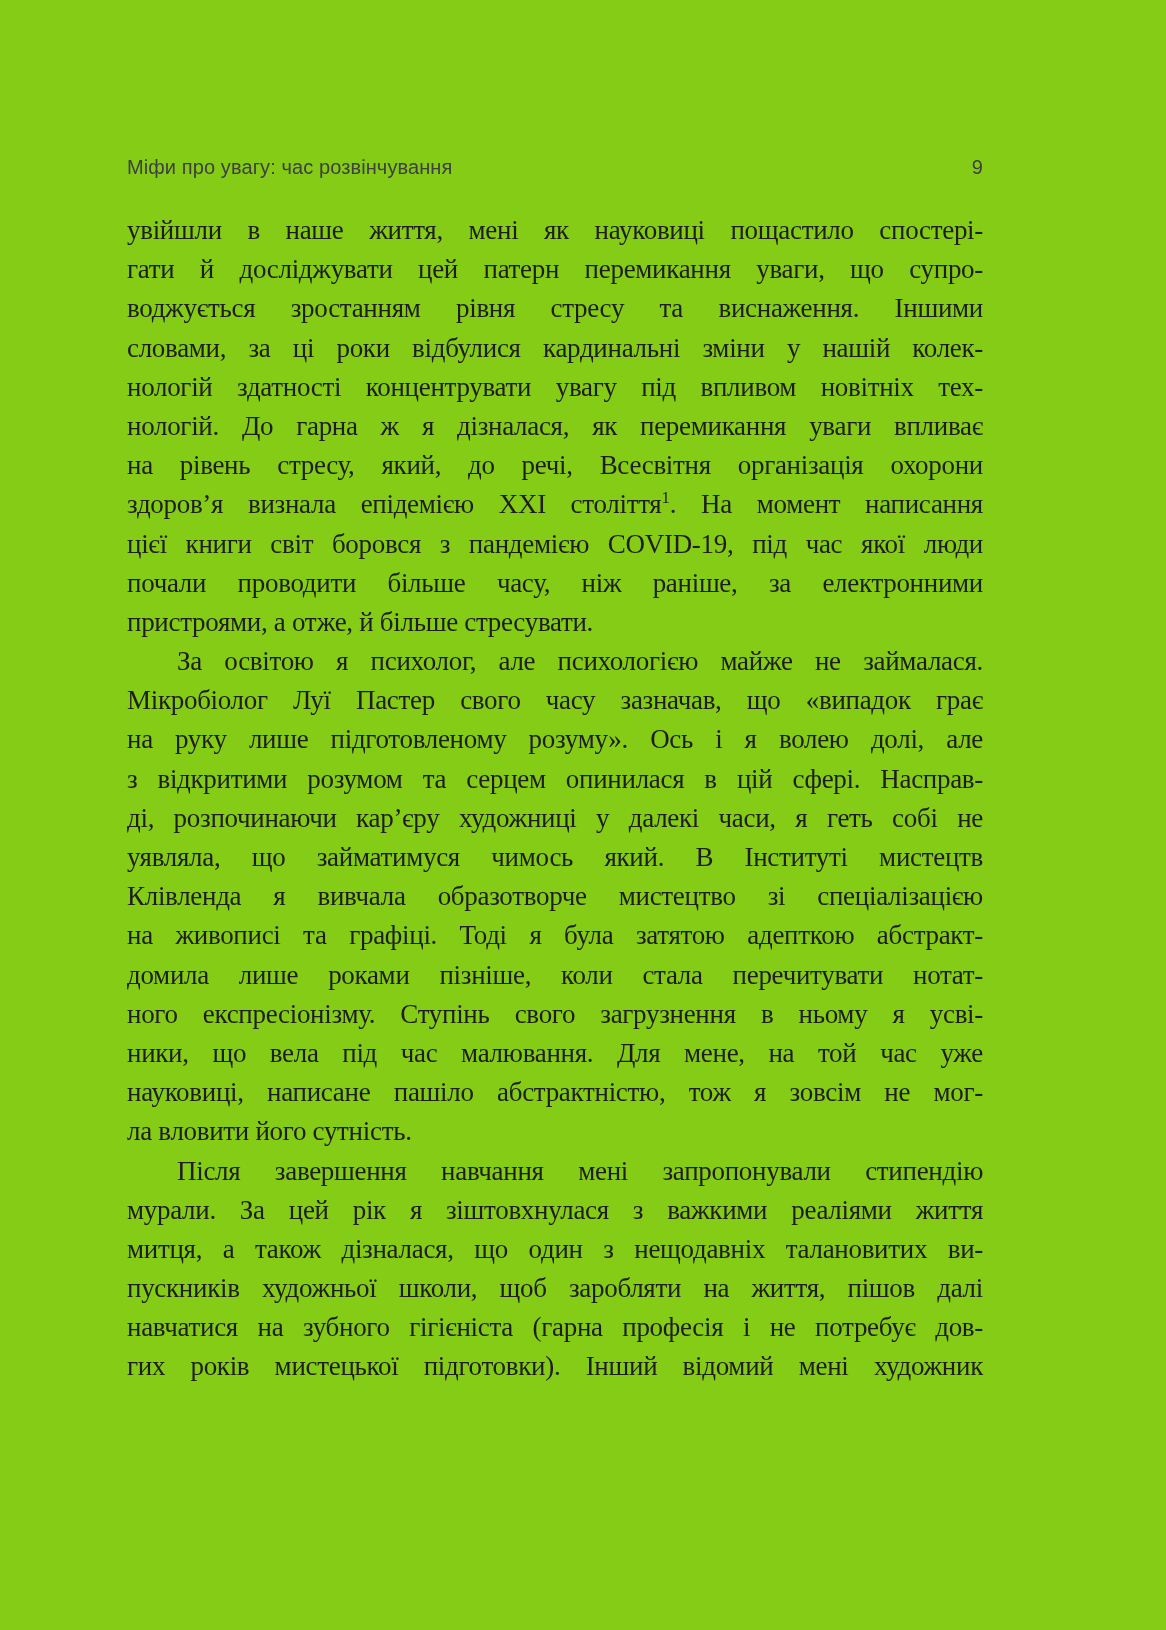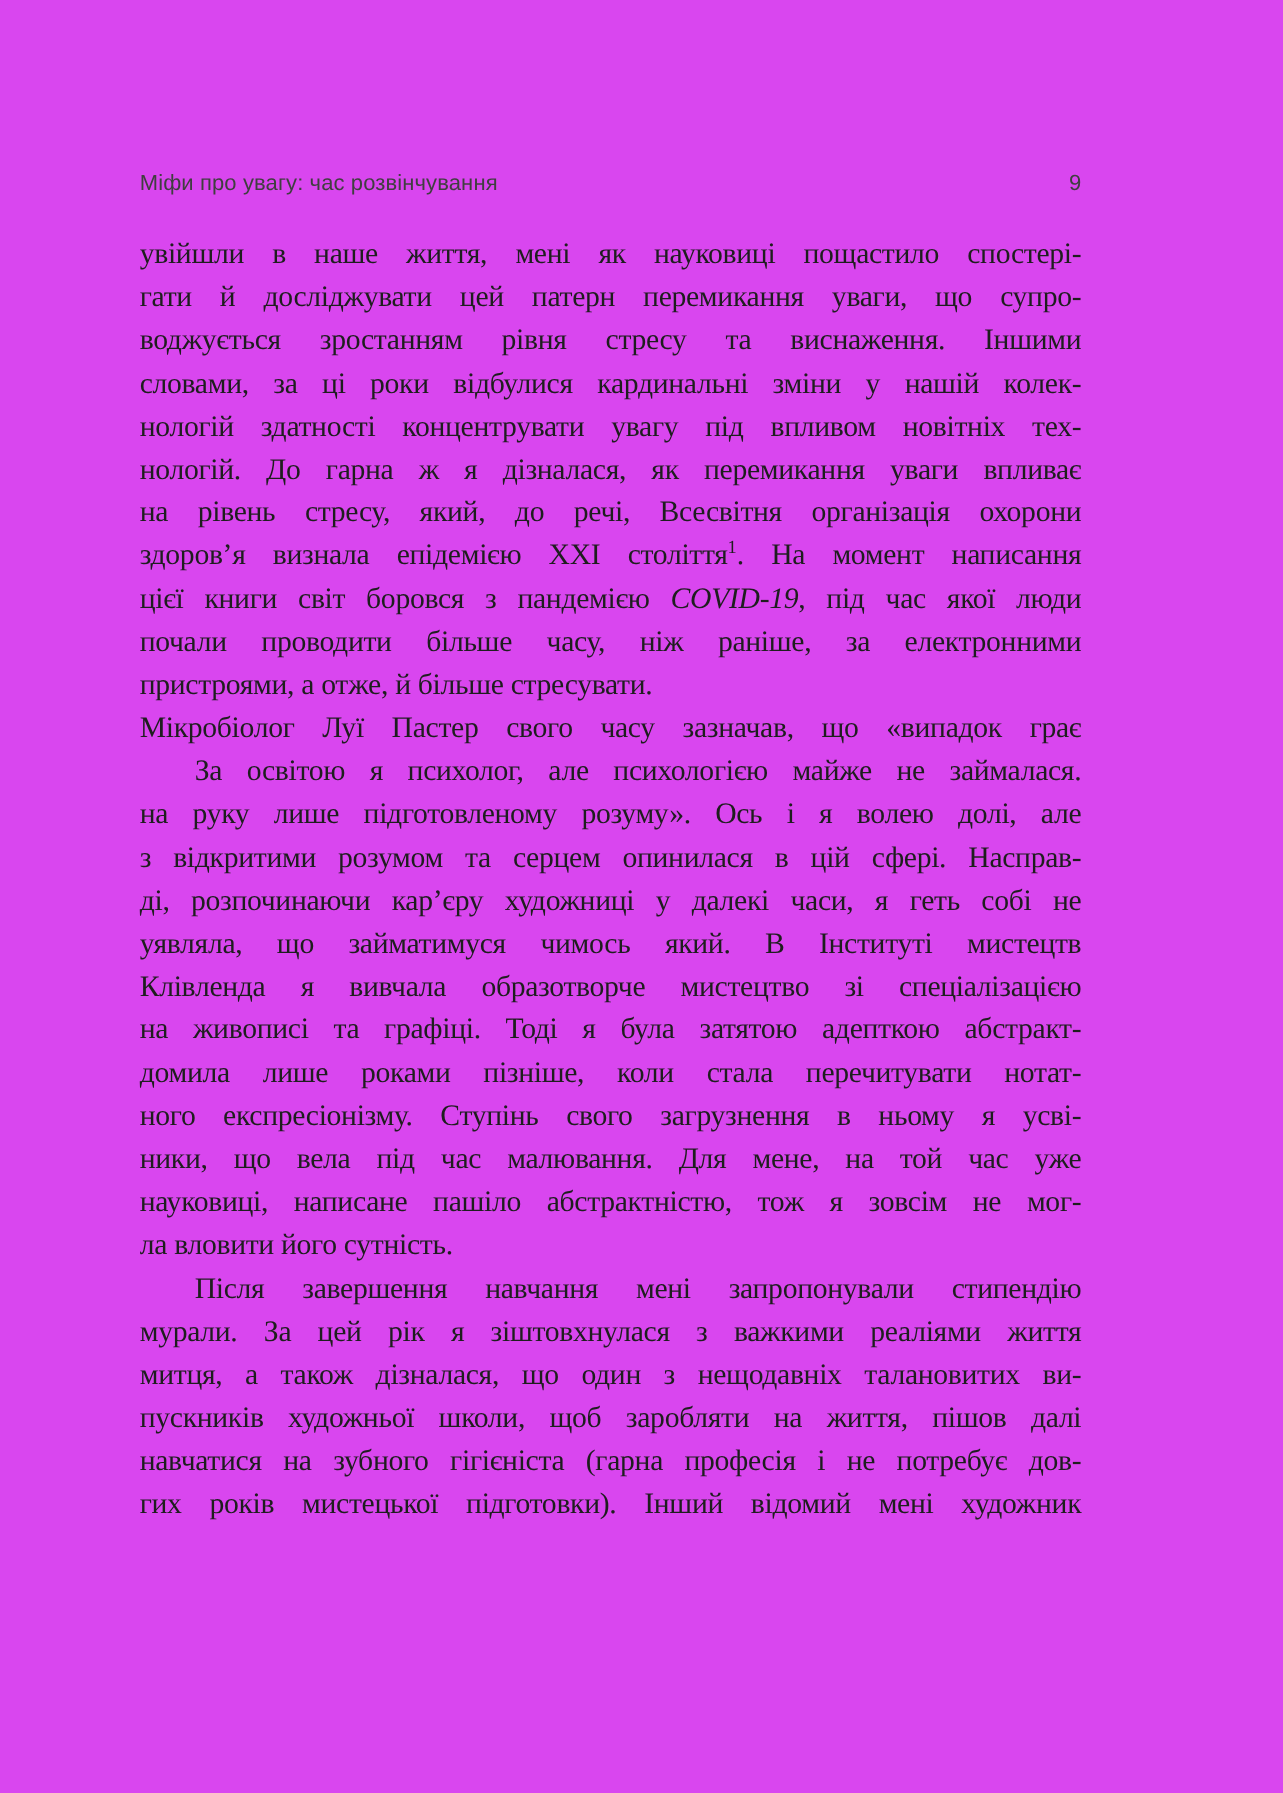--- a/index.html
+++ b/index.html
@@ -6,21 +6,21 @@
   body {
     width: 1166px;
     height: 1630px;
     background: #ffffff;
     position: relative;
     overflow: hidden;
   }
   .page {
     position: absolute;
     inset: 0;
-    background: #d946ef;
+    background: #84cc16;
     padding-left: 35px;
   }
   .running-header {
     position: absolute;
     left: 127px;
     top: 155px;
     width: 856px;
     display: flex;
     justify-content: space-between;
     align-items: baseline;
@@ -45,21 +45,21 @@
     line-height: 39.2px;
   }
   .line.justify {
     text-align: justify;
     -moz-text-align-last: justify;
     text-align-last: justify;
   }
   .line.indent {
     text-indent: 50px;
   }
-  .italic { font-style: italic; }
+  .italic { }
   .sup {
     vertical-align: super;
     font-size: 0.62em;
     line-height: 0;
     letter-spacing: 0;
   }
 </style>
 </head>
 <body>
 
@@ -78,22 +78,22 @@
         <div class="line justify"><span>словами, за ці роки відбулися кардинальні зміни у нашій колек-</span></div>
         <div class="line justify"><span>нологій здатності концентрувати увагу під впливом новітніх тех-</span></div>
         <div class="line justify"><span>нологій. До гарна ж я дізналася, як перемикання уваги впливає</span></div>
         <div class="line justify"><span>на рівень стресу, який, до речі, Всесвітня організація охорони</span></div>
         <div class="line justify"><span>здоров’я визнала епідемією XXI століття</span><span class="sup">1</span><span>. На момент написання</span></div>
         <div class="line justify"><span>цієї книги світ боровся з пандемією </span><span class="italic">COVID-19</span><span>, під час якої люди</span></div>
         <div class="line justify"><span>почали проводити більше часу, ніж раніше, за електронними</span></div>
         <div class="line"><span>пристроями, а отже, й більше стресувати.</span></div>
       </div>
       <div>
+        <div class="line justify indent"><span>За освітою я психолог, але психологією майже не займалася.</span></div>
         <div class="line justify"><span>Мікробіолог Луї Пастер свого часу зазначав, що «випадок грає</span></div>
-        <div class="line justify indent"><span>За освітою я психолог, але психологією майже не займалася.</span></div>
         <div class="line justify"><span>на руку лише підготовленому розуму». Ось і я волею долі, але</span></div>
         <div class="line justify"><span>з відкритими розумом та серцем опинилася в цій сфері. Насправ-</span></div>
         <div class="line justify"><span>ді, розпочинаючи кар’єру художниці у далекі часи, я геть собі не</span></div>
         <div class="line justify"><span>уявляла, що займатимуся чимось який. В Інституті мистецтв</span></div>
         <div class="line justify"><span>Клівленда я вивчала образотворче мистецтво зі спеціалізацією</span></div>
         <div class="line justify"><span>на живописі та графіці. Тоді я була затятою адепткою абстракт-</span></div>
         <div class="line justify"><span>домила лише роками пізніше, коли стала перечитувати нотат-</span></div>
         <div class="line justify"><span>ного експресіонізму. Ступінь свого загрузнення в ньому я усві-</span></div>
         <div class="line justify"><span>ники, що вела під час малювання. Для мене, на той час уже</span></div>
         <div class="line justify"><span>науковиці, написане пашіло абстрактністю, тож я зовсім не мог-</span></div>

